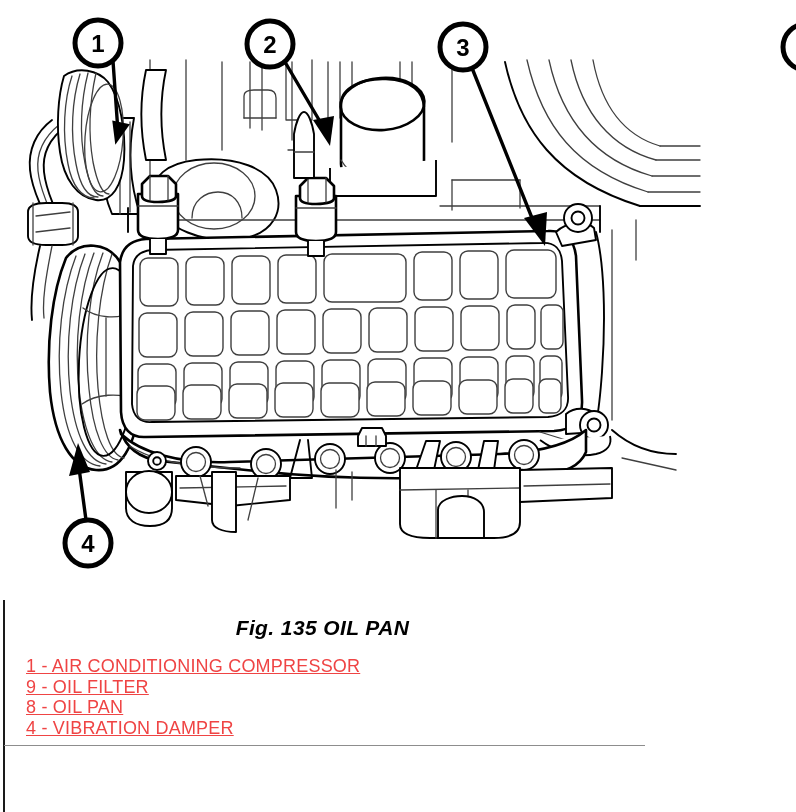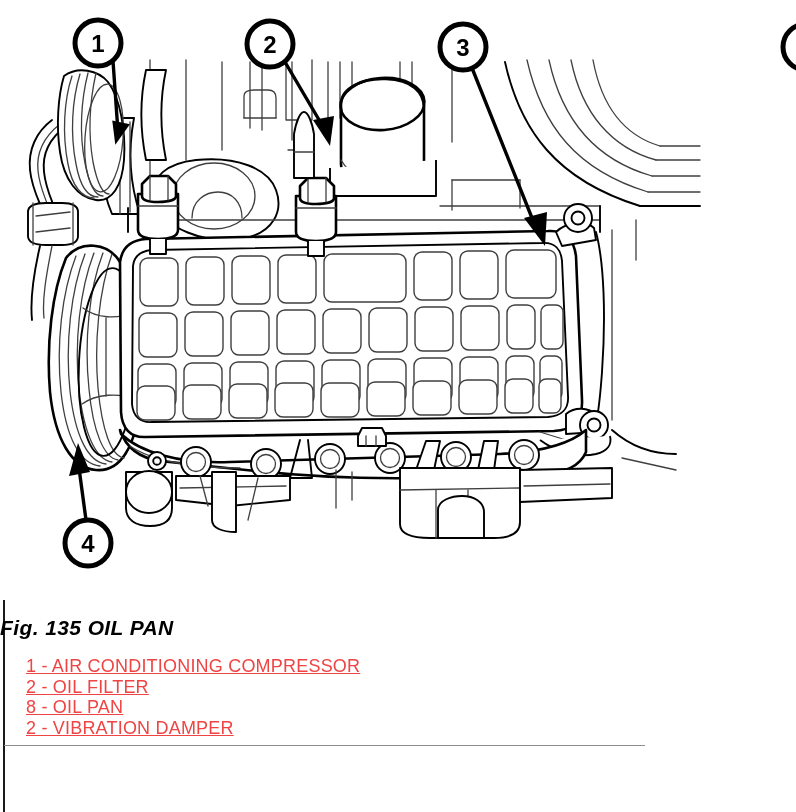--- a/index.html
+++ b/index.html
@@ -36,20 +36,21 @@
     height: 600px;
   }
   #figure-svg {
     display: block;
   }
   #caption {
     position: absolute;
     left: 0px;
     top: 616px;
     width: 645px;
+    text-align: center;
     font-size: 21px;
     font-weight: bold;
     font-style: italic;
     letter-spacing: 0.4px;
     color: #000;
   }
   #legend {
     position: absolute;
     left: 26px;
     top: 656px;
@@ -386,20 +387,20 @@
       <g>
         <circle cx="806" cy="47" r="23" fill="#ffffff" stroke="#000" stroke-width="5"></circle>
       </g>
     </svg>
   </div>
 
   <div id="caption">Fig. 135 OIL PAN</div>
 
   <div id="legend">
     <div class="legend-row">1 - AIR CONDITIONING COMPRESSOR</div>
-    <div class="legend-row">2 - OIL FILTER</div>
+    <div class="legend-row">9 - OIL FILTER</div>
     <div class="legend-row">8 - OIL PAN</div>
-    <div class="legend-row">2 - VIBRATION DAMPER</div>
+    <div class="legend-row">4 - VIBRATION DAMPER</div>
   </div>
 
   <div id="bottom-rule"></div>
 
 </div>
 
 </body></html>

